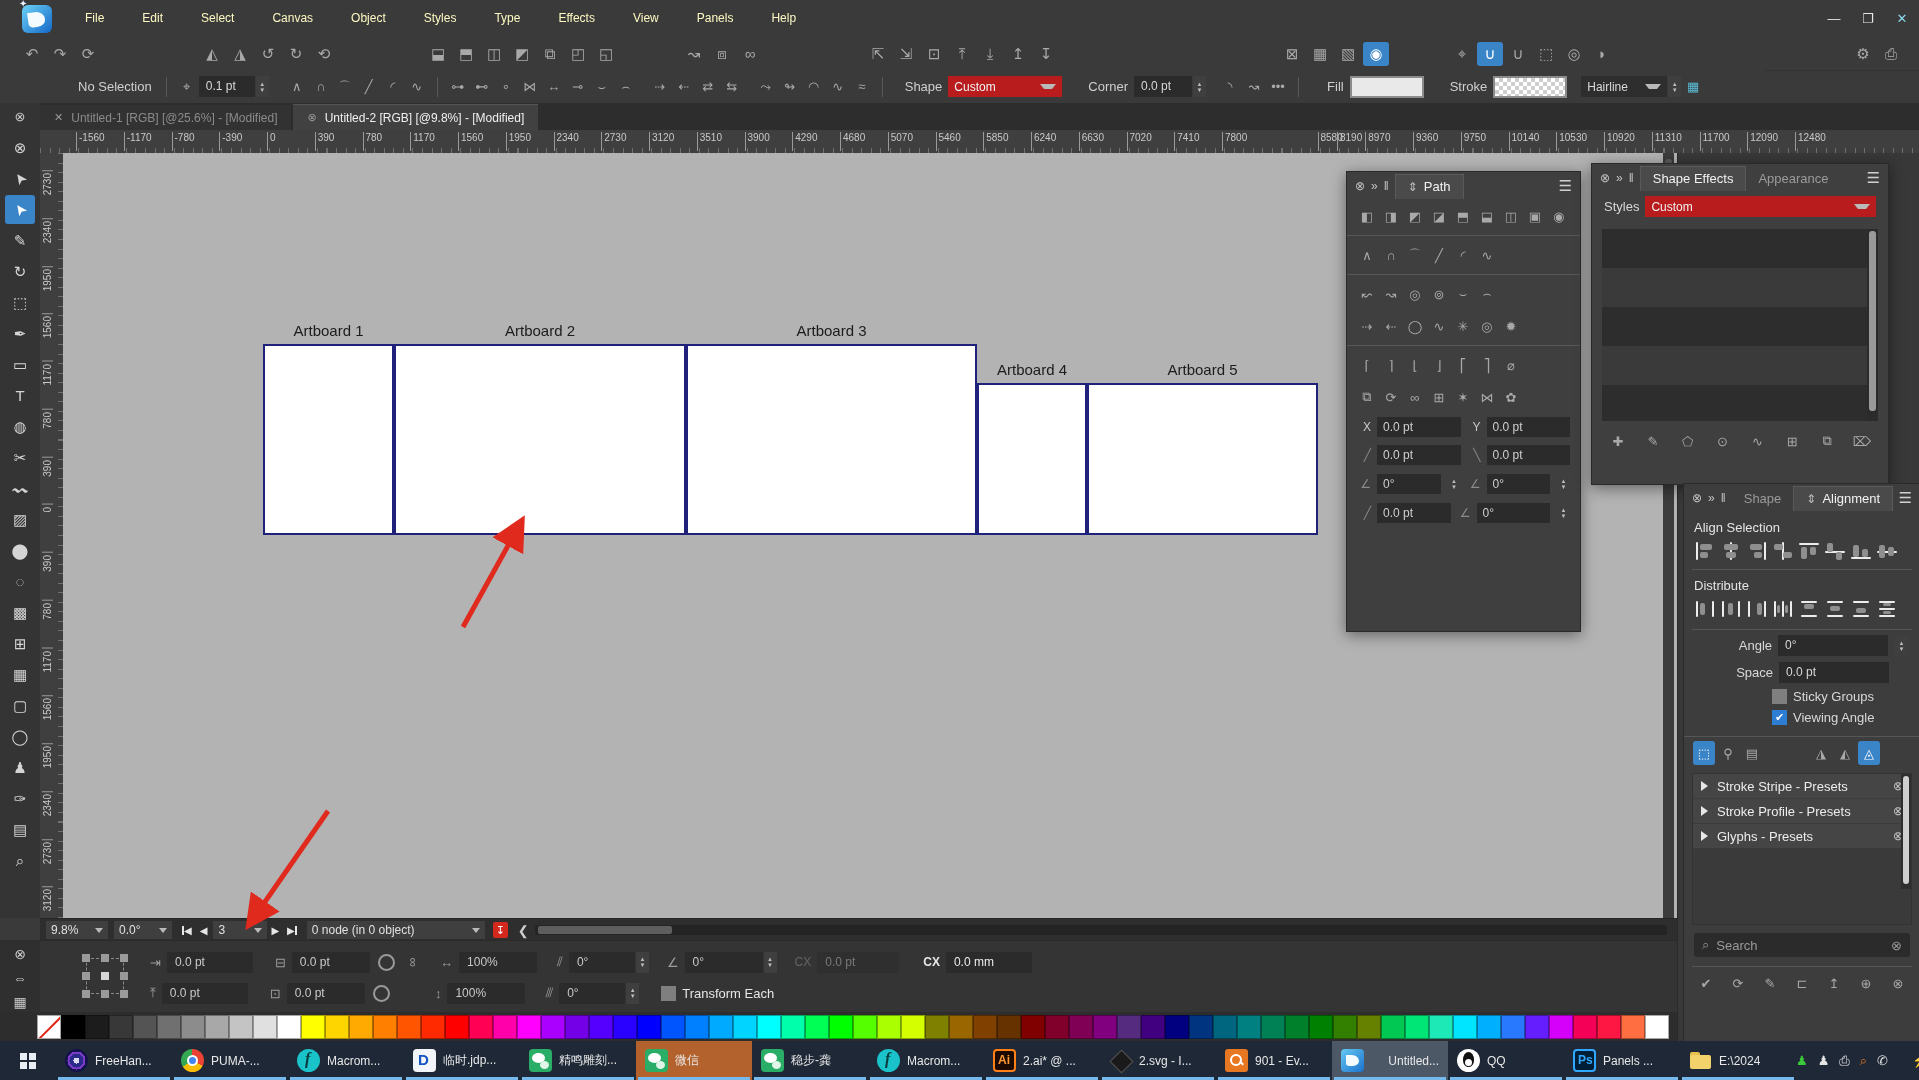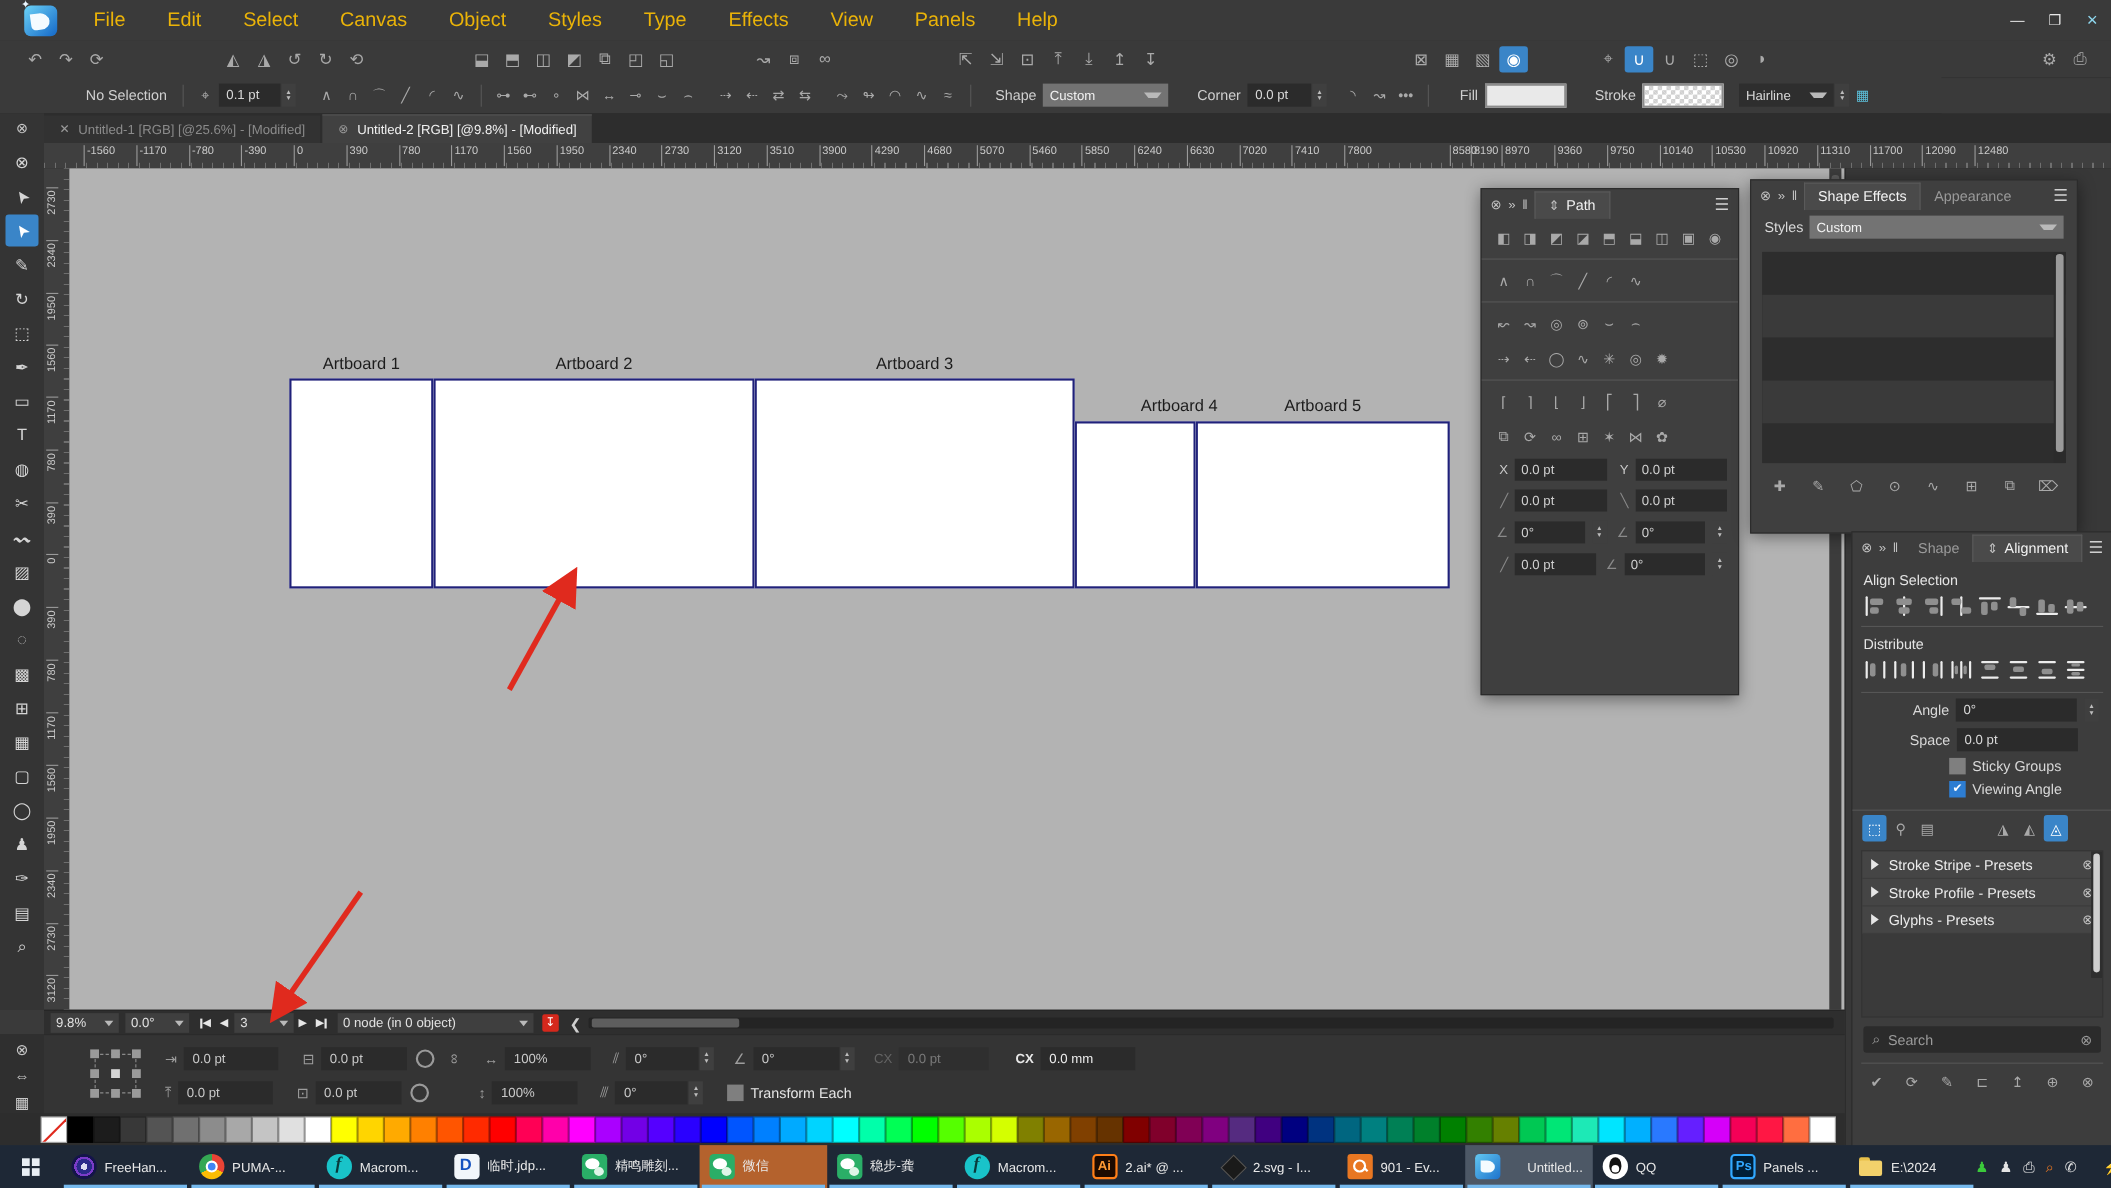--- a/index.html
+++ b/index.html
@@ -8,38 +8,38 @@
        -webkit-user-select:none;user-select:none;}
   .abs{position:absolute;}
   .flex{display:flex;align-items:center;}
   
   #menubar{left:0;top:0;width:1919px;height:37px;background:#3a3a3a;display:flex;align-items:center;}
   #logo{width:30px;height:28px;margin:0 14px 0 22px;border-radius:6px;
         background:linear-gradient(135deg,#63c8f2 10%,#1d72cc 90%);position:relative;flex:none;}
   #logo::after{content:"";position:absolute;left:6px;top:7px;width:17px;height:15px;background:#f4fbff;
         border-radius:0 70% 60% 35%;transform:rotate(-8deg);}
   #logo::before{content:"✦";position:absolute;left:-3px;top:-7px;color:#eaf7ff;font-size:10px;z-index:2;}
-  .menu-item{padding:0 19px;height:37px;line-height:37px;color:#eab308;font-size:18px;cursor:default;}
+  .menu-item{padding:0 19px;height:37px;line-height:37px;color:#fef9c3;font-size:12px;cursor:default;}
   #winbtns{margin-left:auto;display:flex;height:37px;align-items:center;}
   .winbtn{width:34px;text-align:center;color:#e8e8e8;font-size:13px;line-height:37px;}
   .winbtn.close{color:#8ed7ee;}
   #toolbar1{left:0;top:37px;width:1919px;height:33px;background:#3a3a3a;display:flex;align-items:center;border-bottom:1px solid #333;}
   #toolbar2{left:0;top:70px;width:1765px;height:33px;background:#3a3a3a;display:flex;align-items:center;border-bottom:1px solid #2c2c2c;}
   .tbi{width:26px;height:24px;margin:0 1px;border-radius:3px;display:flex;align-items:center;justify-content:center;
        color:#a9a9a9;font-size:15px;flex:none;}
   .tbi.sm{width:22px;font-size:13px;}
   .tbi.active{background:#3a85c8;color:#fff;}
   .vsep{width:1px;height:20px;background:#585858;margin:0 8px;flex:none;}
   .tb-label{color:#cfcfcf;font-size:13px;margin:0 6px;white-space:nowrap;}
   .field{background:#2b2b2b;color:#d8d8d8;height:21px;line-height:21px;padding:0 7px;font-size:12px;white-space:nowrap;}
   .spin{width:13px;height:21px;background:#3f3f3f;display:flex;flex-direction:column;align-items:center;justify-content:center;
         color:#bdbdbd;font-size:6px;line-height:6px;flex:none;margin-left:1px;}
   .dd{background:#2e2e2e;height:21px;display:flex;align-items:center;padding:0 6px;color:#d8d8d8;font-size:12px;}
   .dd .chev{margin-left:auto;padding-left:8px;width:0;height:0;border-left:4px solid transparent;border-right:4px solid transparent;border-top:5px solid #b9b9b9;}
-  .dd.light{background:#737373;color:#f2f2f2;}
+  .dd.light{background:#b91c1c;color:#f2f2f2;}
   .swatch-frame{width:70px;height:18px;border:2px solid #8b8b8b;flex:none;}
   .checker{background-image:linear-gradient(45deg,#cfcfcf 25%,transparent 25%,transparent 75%,#cfcfcf 75%),
            linear-gradient(45deg,#cfcfcf 25%,transparent 25%,transparent 75%,#cfcfcf 75%);
            background-size:8px 8px;background-position:0 0,4px 4px;background-color:#fff;}
   
   #tabbar{left:40px;top:103px;width:1879px;height:27px;background:#2d2d2d;display:flex;align-items:flex-end;}
   #tabcorner{left:0;top:103px;width:40px;height:27px;background:#343434;display:flex;align-items:center;justify-content:center;color:#c9c9c9;}
   .tab{height:25px;display:flex;align-items:center;padding:0 14px;font-size:12px;margin-right:2px;max-width:300px;white-space:nowrap;}
   .tab .x{margin-right:8px;font-size:11px;color:#9a9a9a;}
   .tab.active{background:#414141;color:#f0f0f0;border-top:1px solid #555;}
@@ -418,21 +418,21 @@
     </div>
 
   <div id="canvas" class="abs">
       <div class="artboard" style="left: 200px; top: 191px; width: 131px; height: 191px;"></div>
       <div class="ab-label" style="left: 200px; top: 169px; width: 131px;">Artboard 1</div>
       <div class="artboard" style="left: 331px; top: 191px; width: 292px; height: 191px;"></div>
       <div class="ab-label" style="left: 331px; top: 169px; width: 292px;">Artboard 2</div>
       <div class="artboard" style="left: 623px; top: 191px; width: 291px; height: 191px;"></div>
       <div class="ab-label" style="left: 623px; top: 169px; width: 291px;">Artboard 3</div>
       <div class="artboard" style="left: 914px; top: 230px; width: 110px; height: 152px;"></div>
-      <div class="ab-label" style="left: 954px; top: 208px; width: 110px;">Artboard 4</div>
+      <div class="ab-label" style="left: 914px; top: 208px; width: 110px;">Artboard 4</div>
       <div class="artboard" style="left: 1024px; top: 230px; width: 231px; height: 152px;"></div>
       <div class="ab-label" style="left: 1024px; top: 208px; width: 231px;">Artboard 5</div>
     </div>
   <div id="vscroll" class="abs">
       <div class="thumb"></div>
     </div>
 
   <div class="abs" style="left:1677px;top:153px;width:242px;height:888px;background:#383838;border-left:1px solid #2a2a2a"></div>
 
   <div id="path-panel" class="panel" style="left:1346px;top:171px;width:233px;height:459px">

